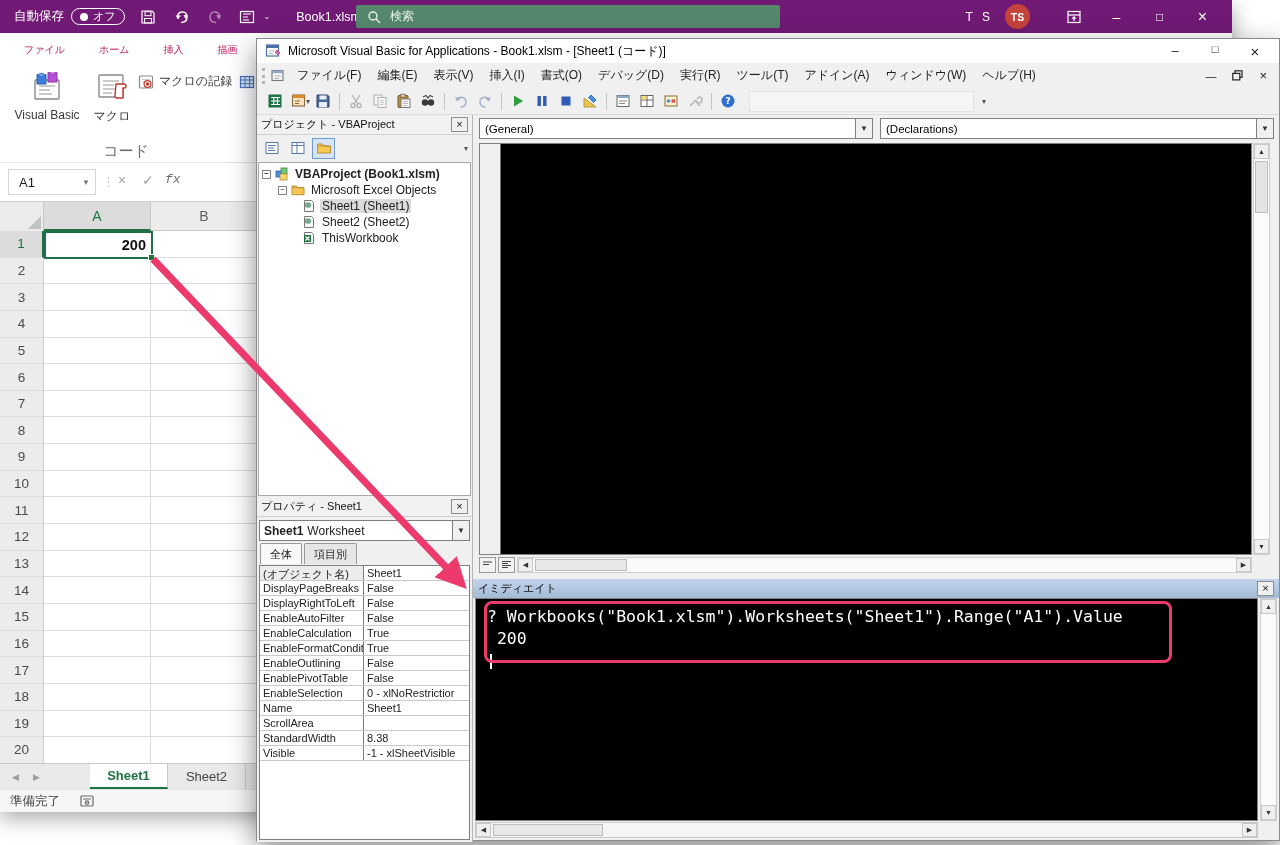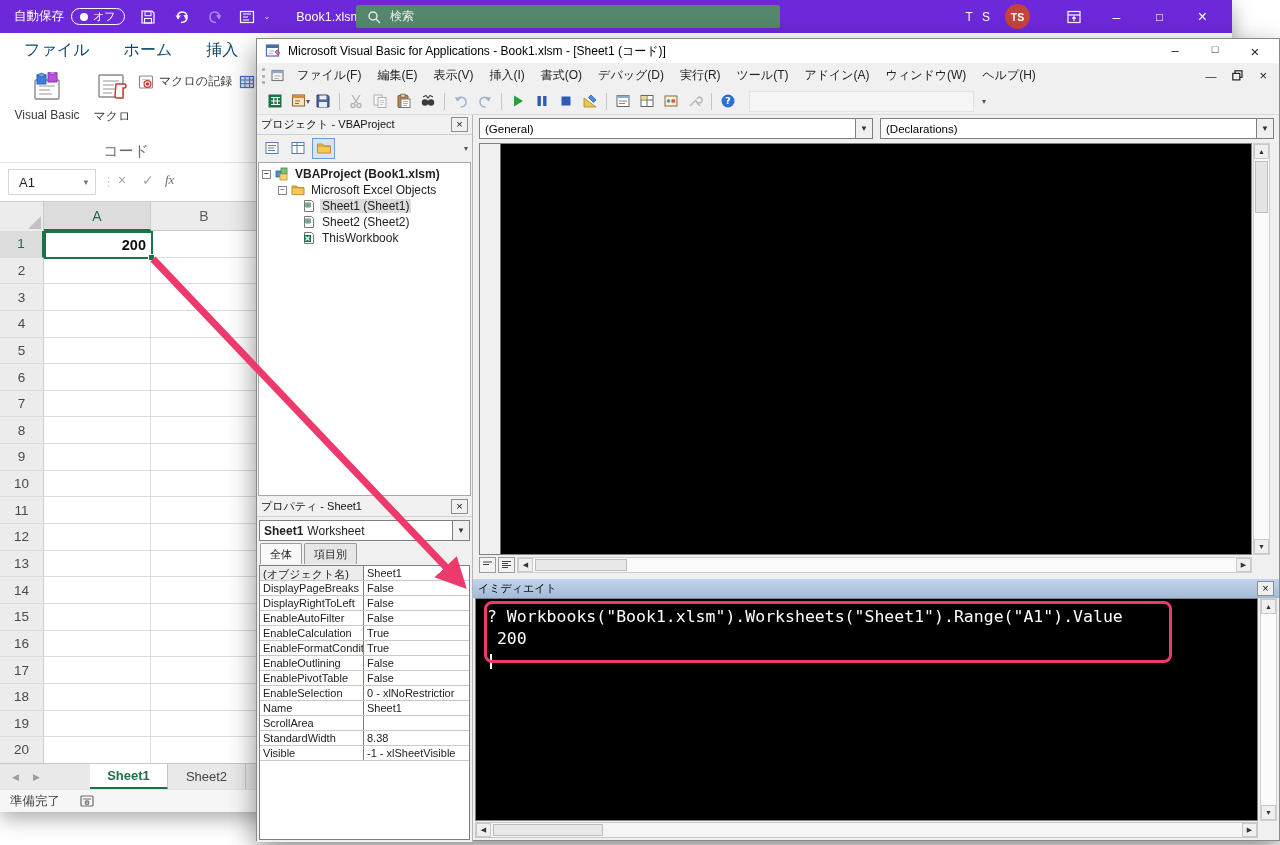--- a/index.html
+++ b/index.html
@@ -2,49 +2,49 @@
 <html><head>
 <meta charset="utf-8">
 <style>
 *{margin:0;padding:0;box-sizing:border-box}
 html,body{width:1280px;height:845px}
 body{font-family:"Liberation Sans","DejaVu Sans",sans-serif;font-size:12px;color:#222}
 #screen{position:relative;width:1280px;height:845px;overflow:hidden;
  background:linear-gradient(205deg,#B6CEDD 0%,#8FB2C8 22%,#5democratic 0,#5E96B4 45%,#3F84A5 65%,#2E7495 85%,#2A6C8C 100%)}
 
 #excel{position:absolute;left:0;top:0;width:1232px;height:812px;background:#fff;box-shadow:0 6px 20px rgba(0,0,0,.35)}
-#ex-titlebar{position:absolute;left:0;top:0;right:0;height:33px;background:#6d28d9;color:#fff;display:flex;align-items:center}
+#ex-titlebar{position:absolute;left:0;top:0;right:0;height:33px;background:#701a75;color:#fff;display:flex;align-items:center}
 .ex-tb-left{display:flex;align-items:center;gap:13px;padding-left:14px}
 .autosave{display:flex;align-items:center;gap:7px;font-size:12.5px}
 .as-pill{display:flex;align-items:center;gap:5px;border:1px solid #fff;border-radius:9px;height:17px;padding:0 8px;font-size:11px}
 .as-dot{width:8px;height:8px;border-radius:50%;background:#fff}
 .tbico{display:flex;align-items:center;justify-content:center;width:20px;height:22px}
 .tb-dd{font-size:8px;margin-left:-6px;opacity:.9}
 .dim{opacity:.45}
 .ex-title{font-size:12.5px;margin-left:26px;white-space:nowrap}
 .ex-search{position:absolute;left:356px;top:5px;width:424px;height:23px;background:#54876C;border-radius:2px;display:flex;align-items:center;gap:9px;padding-left:11px;color:#EAF2ED;font-size:12px}
 .ex-tb-right{position:absolute;right:8px;top:0;height:33px;display:flex;align-items:center;gap:0}
 .ex-user{font-size:12px;letter-spacing:3px;margin-right:12px}
 .ex-avatar{width:25px;height:25px;border-radius:50%;background:#C4433C;color:#fff;font-size:10.5px;font-weight:bold;display:flex;align-items:center;justify-content:center;margin-right:22px;letter-spacing:0}
 .winbtn{width:43px;height:33px;display:flex;align-items:center;justify-content:center;font-size:14px}
 #ex-tabs{position:absolute;top:33px;left:0;right:0;height:34px;background:#fff;display:flex;align-items:center;padding-left:7px}
-.ex-tab{padding:9px 17px;font-size:16px;color:#0c4a6e}
+.ex-tab{padding:9px 17px;font-size:10px;color:#be185d}
 #ex-ribbon{position:absolute;top:67px;left:0;width:1232px;height:96px;background:#fff;border-bottom:1px solid #E3E3E3}
 .rb-big{position:absolute;top:5px;display:flex;flex-direction:column;align-items:center;justify-content:flex-start;color:#3B3B3B;font-size:12px;gap:6px}
 #rb-vb{left:8px;width:78px}#rb-macro{left:88px;width:48px}
 .rb-smallcol{position:absolute;left:138px;top:6px;display:flex;gap:7px}
 .rb-small{display:flex;align-items:center;gap:5px;font-size:12px;color:#3B3B3B;white-space:nowrap}
 .rb-group{position:absolute;left:0;bottom:1px;width:252px;text-align:center;font-size:15px;color:#6B6B6B}
 #ex-formula{position:absolute;top:163px;left:0;width:1232px;height:39px;background:#fff;border-bottom:1px solid #CFCFCF}
 .name-box{position:absolute;left:8px;top:6px;width:88px;height:26px;border:1px solid #D6D6D6;display:flex;align-items:center;font-size:13px;padding-left:10px;color:#1F1F1F}
 .name-dd{margin-left:auto;width:18px;text-align:center;color:#777;font-size:8px}
 .fx-sep{position:absolute;left:102px;top:11px;color:#C9C9C9;font-size:13px}
 .fx-x{position:absolute;left:118px;top:9px;color:#A3A3A3;font-size:14px}
 .fx-ok{position:absolute;left:142px;top:9px;color:#A3A3A3;font-size:14px}
-.fx-fx{position:absolute;left:165px;top:9px;color:#6E6E6E;font-size:13px;font-family:Liberation Serif, serif;font-style:italic}
+.fx-fx{position:absolute;left:165px;top:9px;color:#6E6E6E;font-size:13px;font-family:Liberation Mono, monospace;font-style:italic}
 #ex-colhead{position:absolute;top:202px;left:0;height:29px;display:flex;width:258px}
 .ch{display:flex;align-items:center;justify-content:center;font-size:14px;border-right:1px solid #C9C9C9}
 .ch-corner{width:44px;background:#ECECEC;position:relative}
 .ch-corner i{position:absolute;right:2px;bottom:2px;width:13px;height:13px;background:#C2C2C2;clip-path:polygon(100% 0,100% 100%,0 100%)}
 .ch-a{width:107px;background:#DCDCDC;color:#1E7145;border-bottom:2px solid #1E7145}
 .ch-b{width:107px;background:#ECECEC;color:#5F5F5F;border-bottom:1px solid #C9C9C9}
 #ex-rows{position:absolute;top:231px;left:0;width:258px;height:532px;overflow:hidden;background:#fff}
 .sheet-row{display:flex;height:26.65px}
 .row-num{width:44px;background:#ECECEC;border-right:1px solid #CFCFCF;border-bottom:1px solid #DCDCDC;color:#4A4A4A;font-size:13.5px;display:flex;align-items:center;justify-content:center}
 .sheet-row:first-child .row-num{background:#DCDCDC;color:#1E7145;border-right:2px solid #1E7145}

